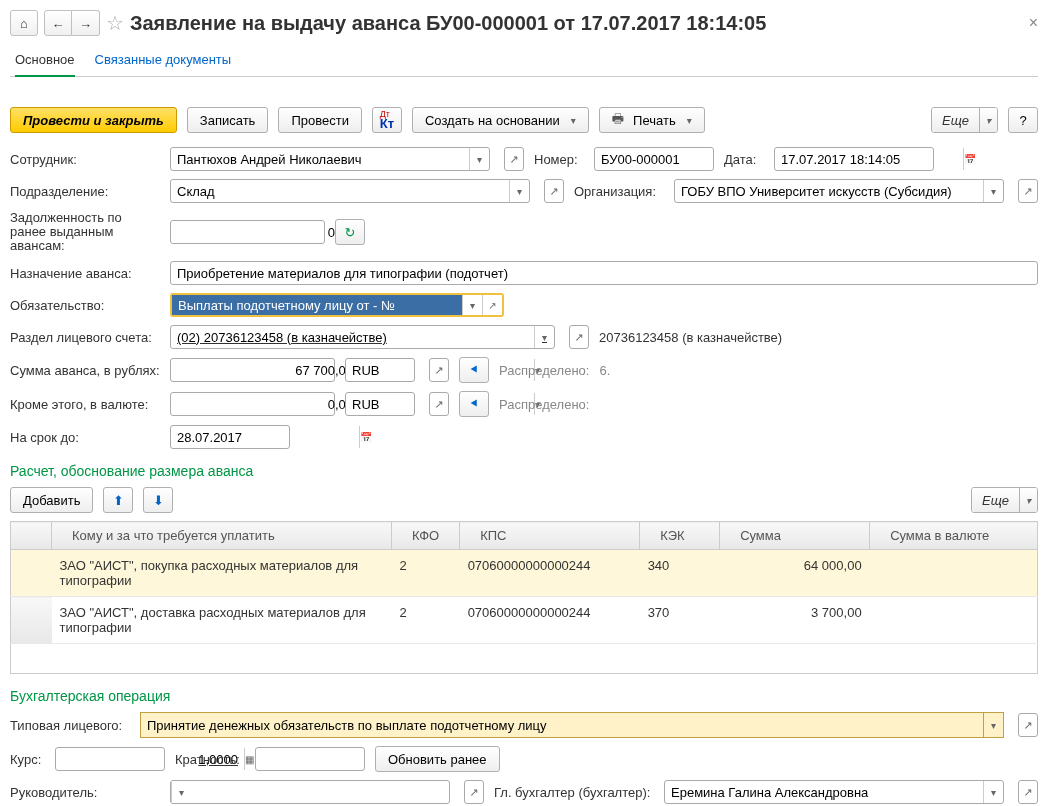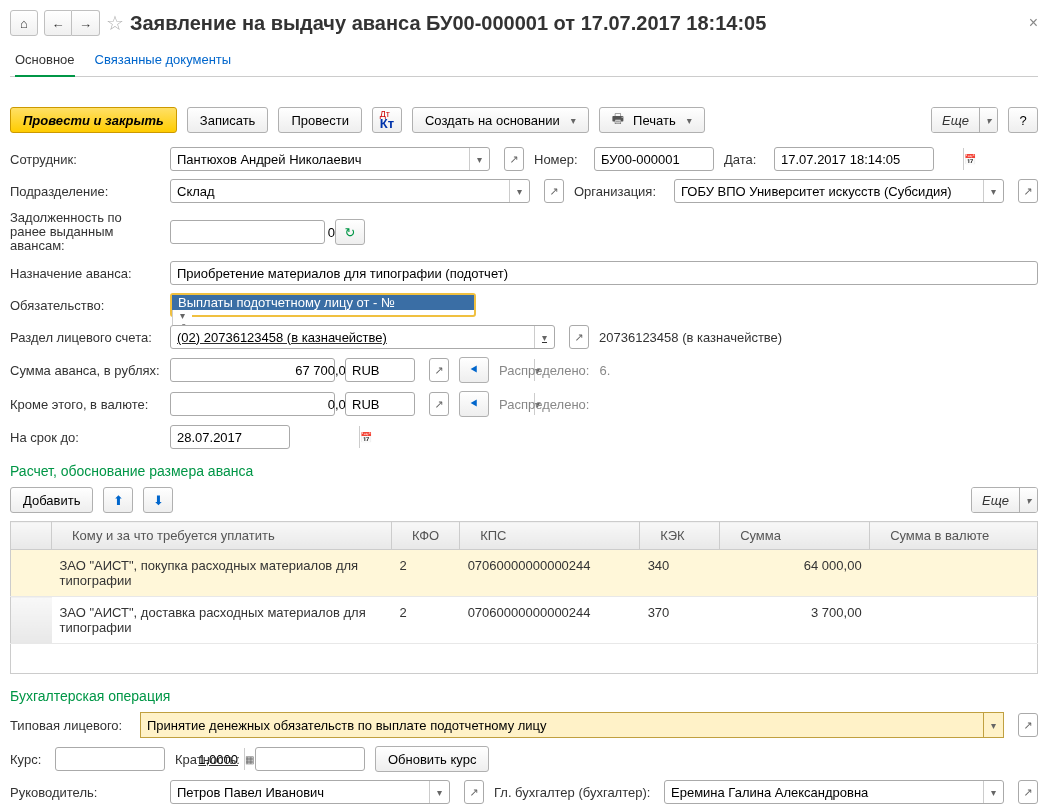--- a/index.html
+++ b/index.html
@@ -128,21 +128,21 @@
 
 <div class="form-row">
   <span class="lbl">Назначение аванса:</span>
   <div class="input-combo" style="flex:1;">
       <input value="Приобретение материалов для типографии (подотчет)" style="">
     </div>
 </div>
 
 <div class="form-row">
   <span class="lbl">Обязательство:</span>
-  <div class="input-combo highlighted" style="width:306px;flex-direction:column;">
+  <div class="input-combo highlighted" style="width:334px;">
     <input value="Выплаты подотчетному лицу от - №" style="">
     <div class="combo-btn" style="background:#fff;">▾</div>
     <div class="combo-btn" style="background:#fff;">↗</div>
   </div>
 </div>
 
 <div class="form-row">
   <span class="lbl">Раздел лицевого счета:</span>
   <div class="input-combo" style="width:385px;text-decoration:underline;">
     <input value="(02) 20736123458 (в казначействе)" style="">
@@ -253,27 +253,26 @@
 <div class="form-row">
   <span style="width:35px;">Курс:</span>
   <div class="input-combo" style="width:110px;text-decoration:underline;">
     <input class="num-right" value="1,0000" style="">
     <div class="combo-btn">▦</div>
   </div>
   <span style="width:70px;">Кратность:</span>
   <div class="input-combo" style="width:110px;">
     <input class="num-right" value="1" style="">
   </div>
-  <button class="btn">Обновить курс</button>
+  <button class="btn">Обновить ранее</button>
 </div>
 
 <div class="form-row">
   <span class="lbl">Руководитель:</span>
   <div class="input-combo" style="width:280px;">
-    <input value="Петров Павел Иванович" style="">
     <div class="combo-btn">▾</div>
   </div>
   <div class="combo-ext">↗</div>
   <span style="width:160px;">Гл. бухгалтер (бухгалтер):</span>
   <div class="input-combo" style="flex:1;">
     <input value="Еремина Галина Александровна" style="">
     <div class="combo-btn">▾</div>
   </div>
   <div class="combo-ext">↗</div>
 </div>

